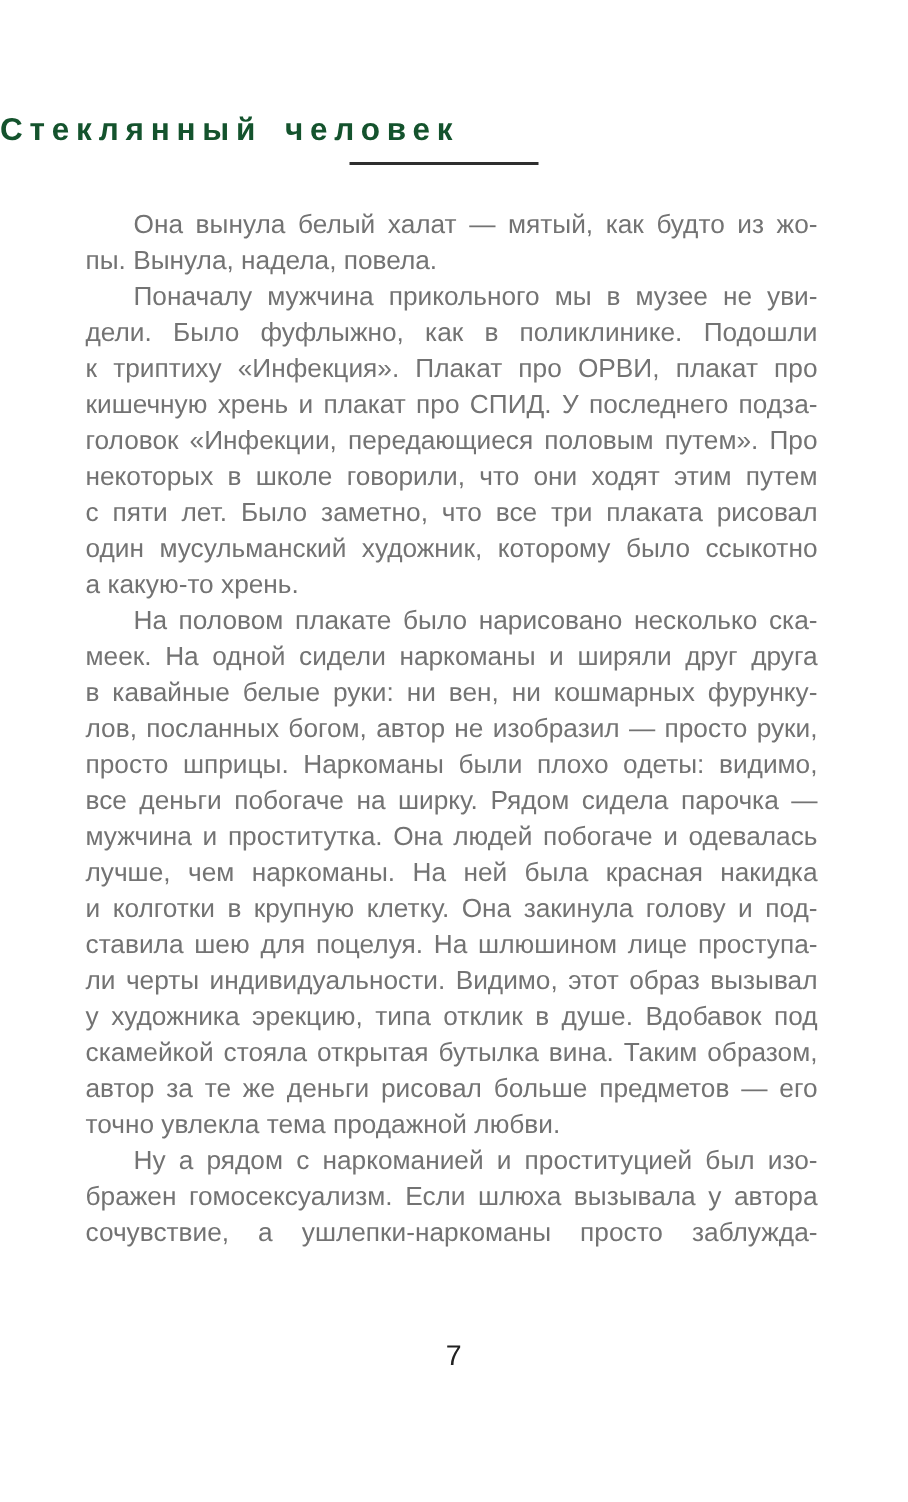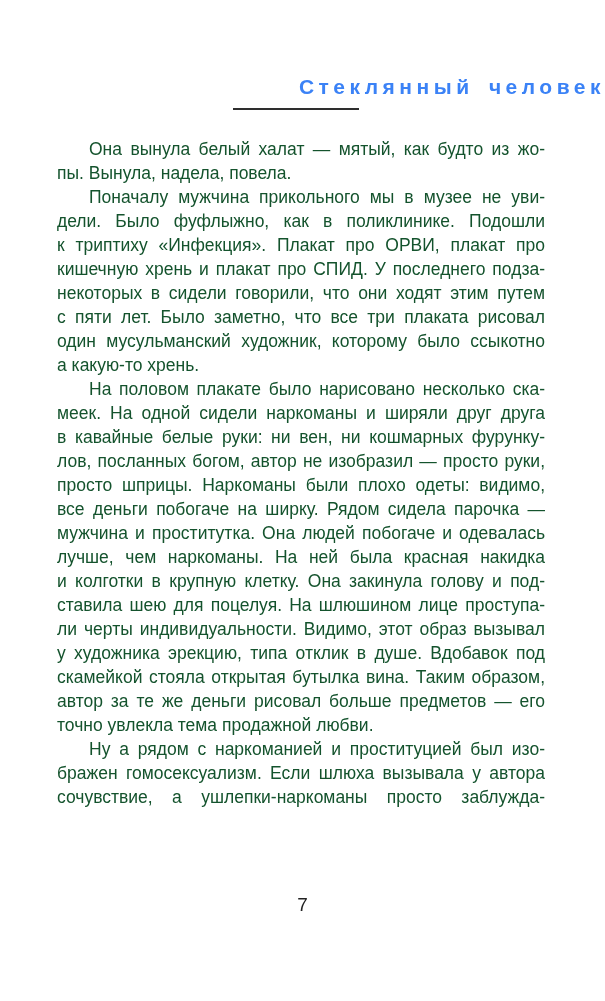--- a/index.html
+++ b/index.html
@@ -14,26 +14,26 @@
     background: #ffffff;
     overflow: hidden;
     font-family: "Liberation Sans", "DejaVu Sans", sans-serif;
     color: #1c1c1c;
   }
   .chapter-title {
     position: absolute;
     top: 76px;
     left: 0;
     right: 0;
-    text-align: right;
+    text-align: left;
     font-size: 21px;
     font-weight: 700;
     letter-spacing: 4.5px;
     word-spacing: 5px;
-    color: #3b82f6;
+    color: #14532d;
     line-height: 1;
     white-space: nowrap;
   }
   .title-rule {
     position: absolute;
     top: 108px;
     left: 50%;
     margin-left: -70px;
     width: 126px;
     height: 2px;
@@ -48,21 +48,21 @@
   .paragraph { margin: 0; }
   .line {
     font-size: 17.5px;
     line-height: 24px;
     height: 24px;
     text-align: justify;
     text-align-last: justify;
     -moz-text-align-last: justify;
     white-space: nowrap;
     overflow: visible;
-    color: #14532d;
+    color: #737373;
   }
   .line.first { text-indent: 32px; }
   .line.last {
     text-align-last: left;
     -moz-text-align-last: left;
   }
   .paragraph.continues .line.last {
     text-align-last: justify;
     -moz-text-align-last: justify;
   }
@@ -89,21 +89,22 @@
   <div class="body-text">
     <div class="paragraph">
         <div class="line first">Она вынула белый халат — мятый, как будто из жо-</div>
         <div class="line last">пы. Вынула, надела, повела.</div>
       </div>
     <div class="paragraph">
         <div class="line first">Поначалу мужчина прикольного мы в музее не уви-</div>
         <div class="line">дели. Было фуфлыжно, как в поликлинике. Подошли</div>
         <div class="line">к триптиху «Инфекция». Плакат про ОРВИ, плакат про</div>
         <div class="line">кишечную хрень и плакат про СПИД. У последнего подза-</div>
-        <div class="line">некоторых в сидели говорили, что они ходят этим путем</div>
+        <div class="line">головок «Инфекции, передающиеся половым путем». Про</div>
+        <div class="line">некоторых в школе говорили, что они ходят этим путем</div>
         <div class="line">с пяти лет. Было заметно, что все три плаката рисовал</div>
         <div class="line">один мусульманский художник, которому было ссыкотно</div>
         <div class="line last">а какую-то хрень.</div>
       </div>
     <div class="paragraph">
         <div class="line first">На половом плакате было нарисовано несколько ска-</div>
         <div class="line">меек. На одной сидели наркоманы и ширяли друг друга</div>
         <div class="line">в кавайные белые руки: ни вен, ни кошмарных фурунку-</div>
         <div class="line">лов, посланных богом, автор не изобразил — просто руки,</div>
         <div class="line">просто шприцы. Наркоманы были плохо одеты: видимо,</div>

